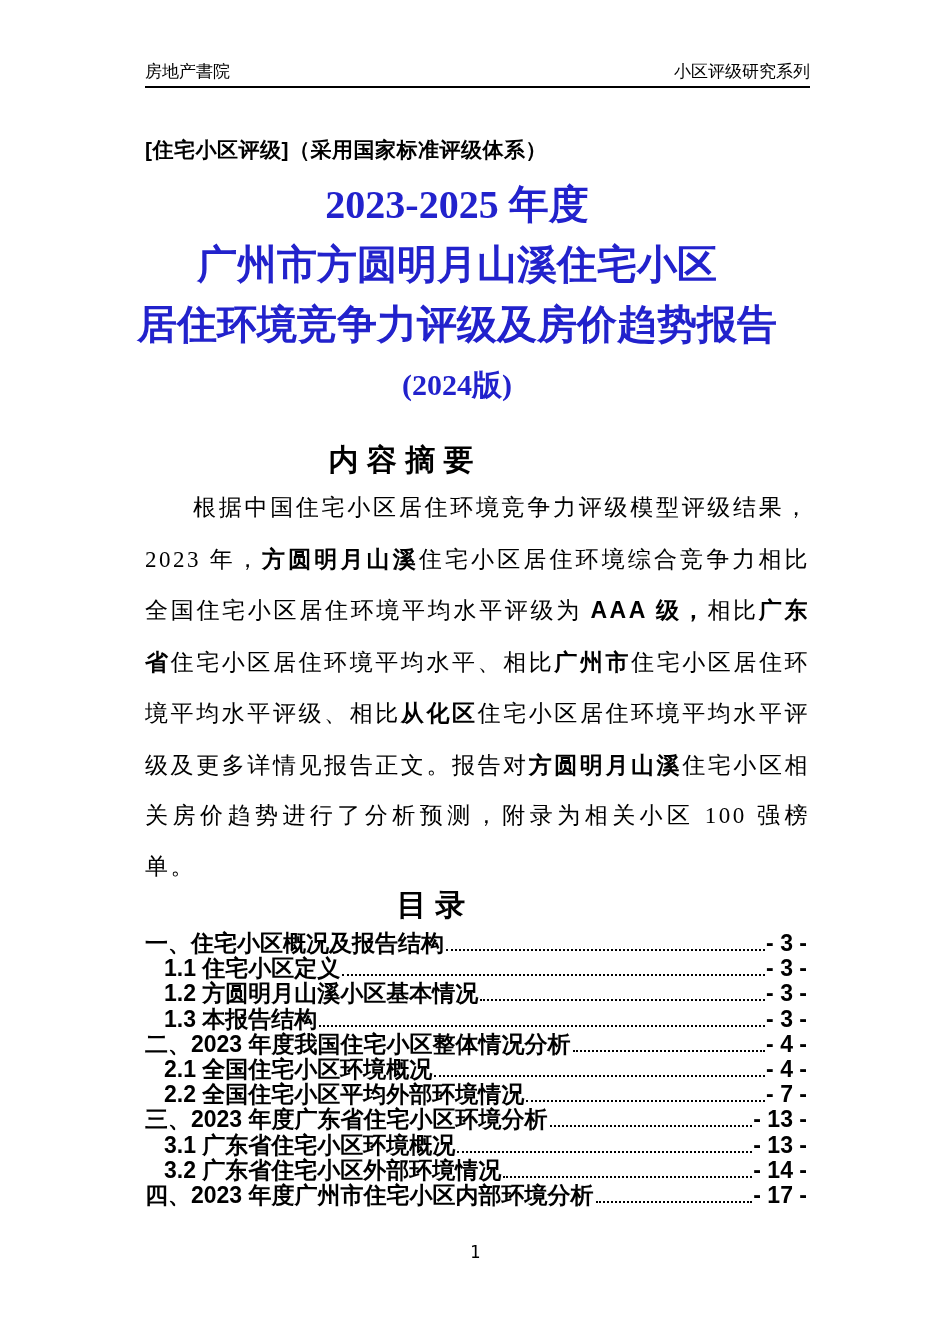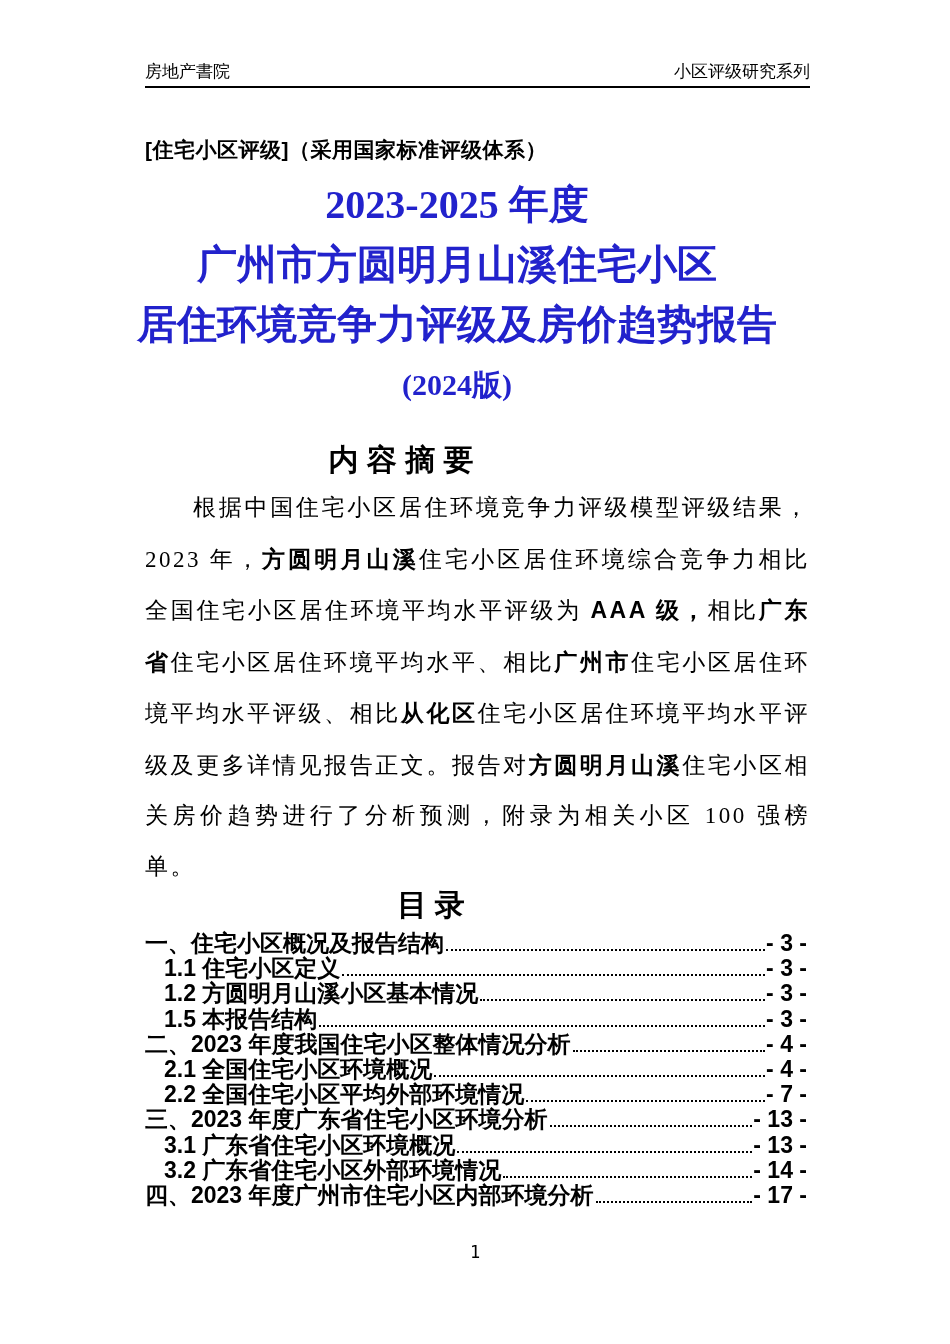--- a/index.html
+++ b/index.html
@@ -58,21 +58,21 @@
   }
   .abstract-paragraph .seg.bold {
     font-weight: bold;
     font-family: "Liberation Sans", "DejaVu Sans", sans-serif;
   }
 
   
   .toc-heading {
     position: absolute; top: 885px; left: 0; width: 862px;
     text-align: center; font-size: 30px; font-weight: bold;
-    font-family: Liberation Serif, serif;
+    font-family: Liberation Sans, sans-serif;
   }
   .toc-list {
     position: absolute; top: 931px; left: 145px; width: 662px;
   }
   .toc-row {
     display: flex; align-items: baseline;
     height: 25.2px; line-height: 25.2px;
     font-size: 23px; font-weight: 600;
     font-family: "Liberation Sans", "DejaVu Sans", sans-serif;
     white-space: nowrap; cursor: pointer;
@@ -129,21 +129,21 @@
         <span class="toc-label">1.1 住宅小区定义</span>
         <span class="toc-leader"></span>
         <span class="toc-page">- 3 -</span>
       </div>
       <div class="toc-row lvl2">
         <span class="toc-label">1.2 方圆明月山溪小区基本情况</span>
         <span class="toc-leader"></span>
         <span class="toc-page">- 3 -</span>
       </div>
       <div class="toc-row lvl2">
-        <span class="toc-label">1.5 本报告结构</span>
+        <span class="toc-label">1.3 本报告结构</span>
         <span class="toc-leader"></span>
         <span class="toc-page">- 3 -</span>
       </div>
       <div class="toc-row lvl1">
         <span class="toc-label">二、2023 年度我国住宅小区整体情况分析</span>
         <span class="toc-leader"></span>
         <span class="toc-page">- 4 -</span>
       </div>
       <div class="toc-row lvl2">
         <span class="toc-label">2.1 全国住宅小区环境概况</span>

